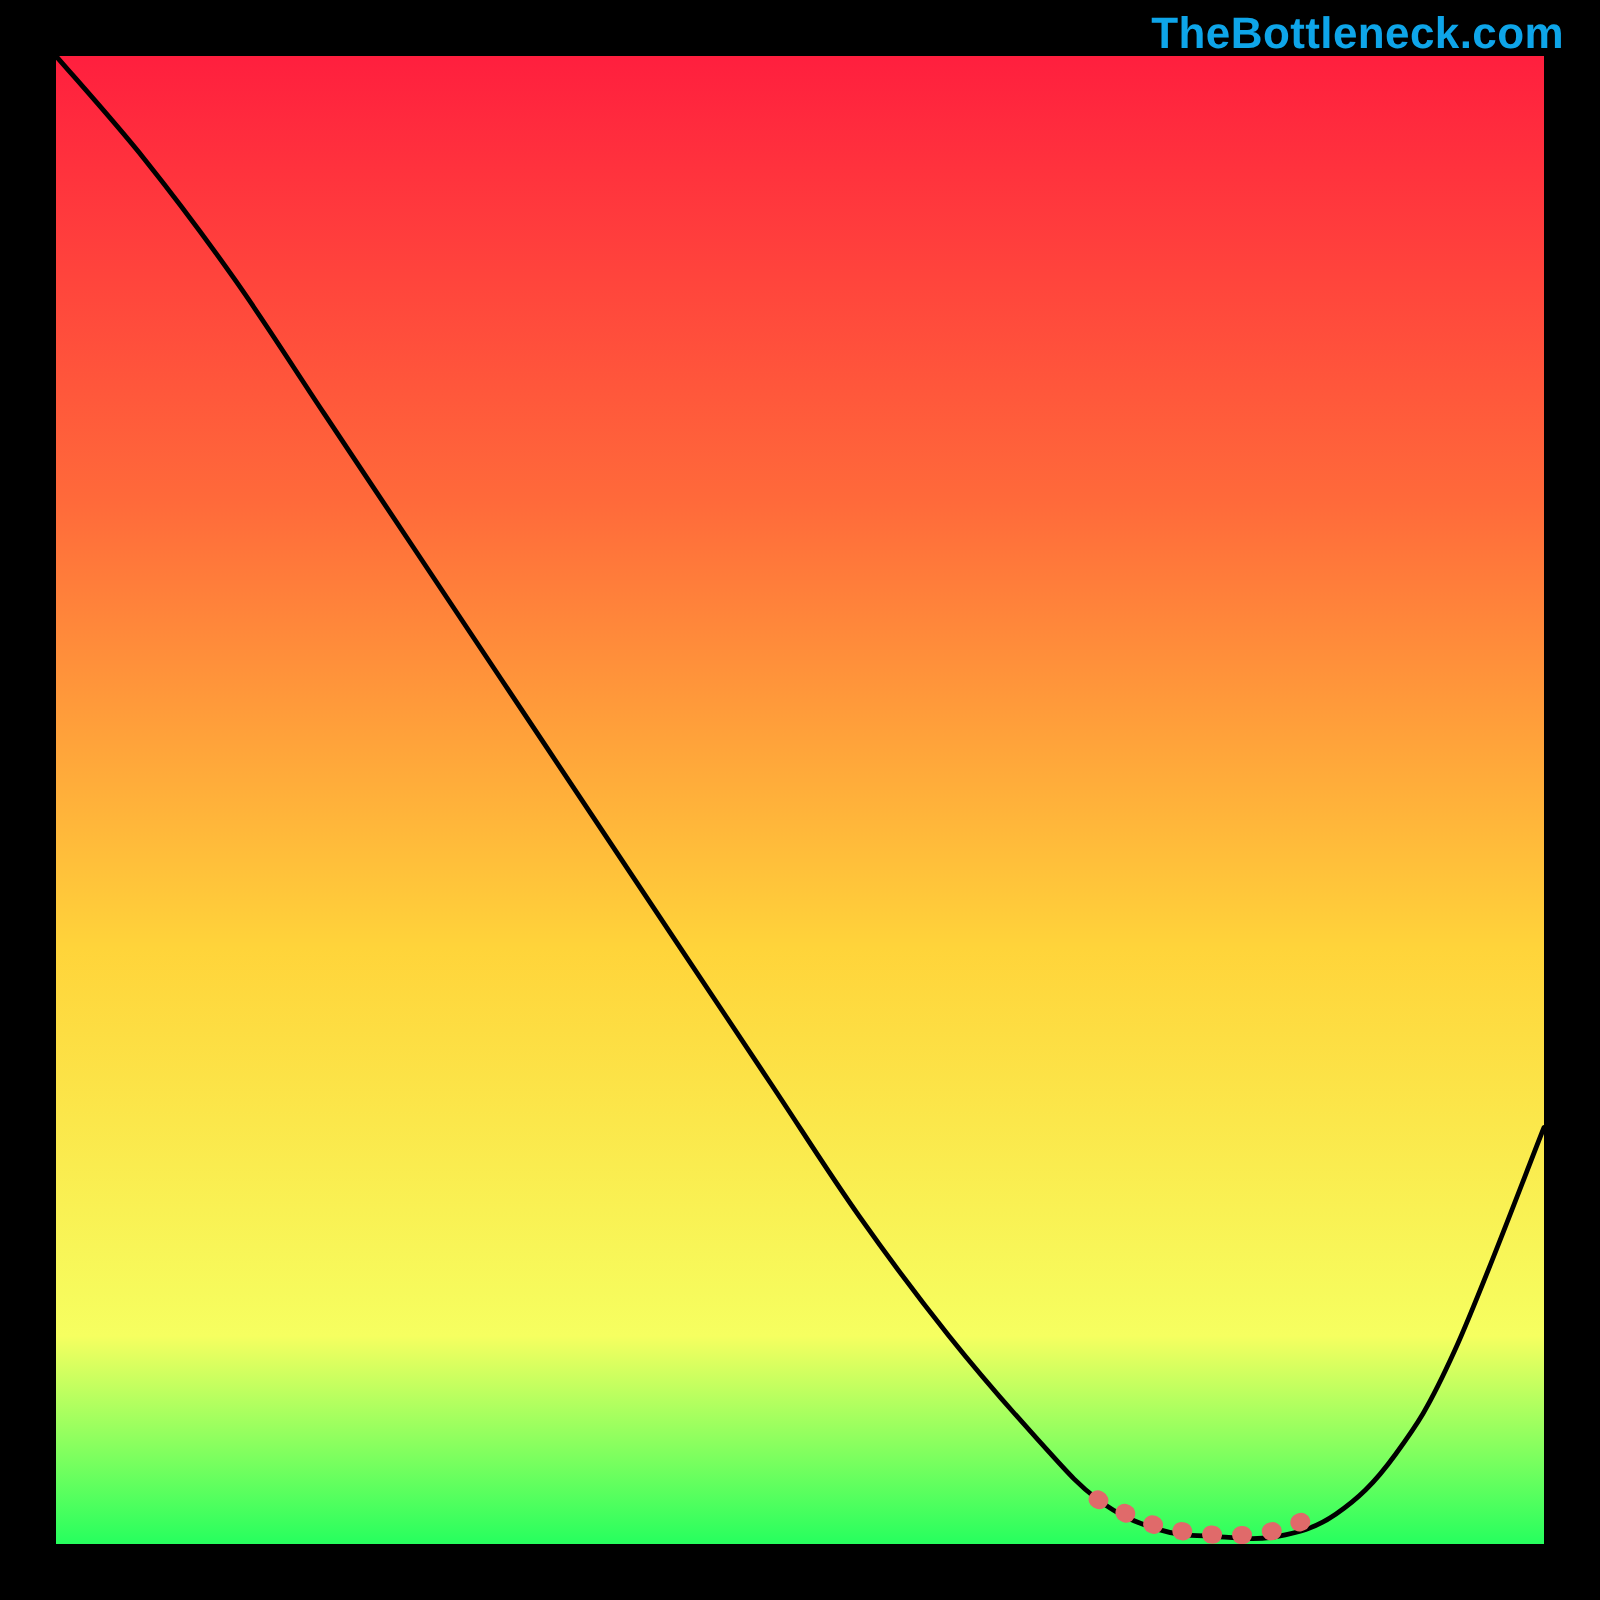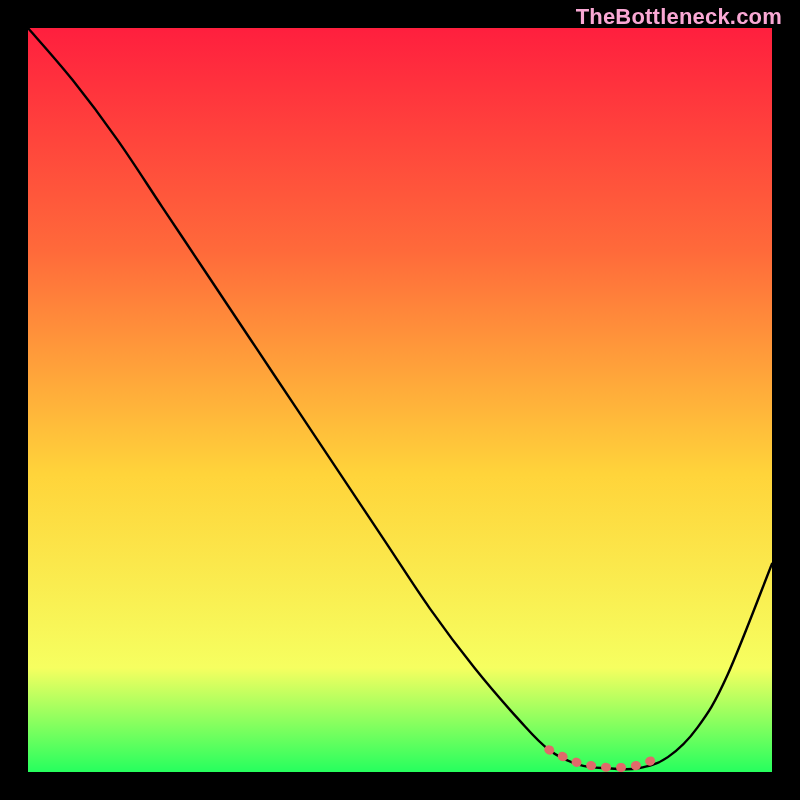--- a/index.html
+++ b/index.html
@@ -10,21 +10,21 @@
     height: 800px;
     background: #000;
   }
   .watermark {
     position: absolute;
     top: 4px;
     right: 18px;
     font-family: Arial, Helvetica, sans-serif;
     font-size: 22px;
     font-weight: bold;
-    color: #f9a8d4;
+    color: #0ea5e9;
     letter-spacing: 0.2px;
   }
   .plot {
     position: absolute;
     left: 28px;
     top: 28px;
     width: 744px;
     height: 744px;
   }
   svg { display: block; }

